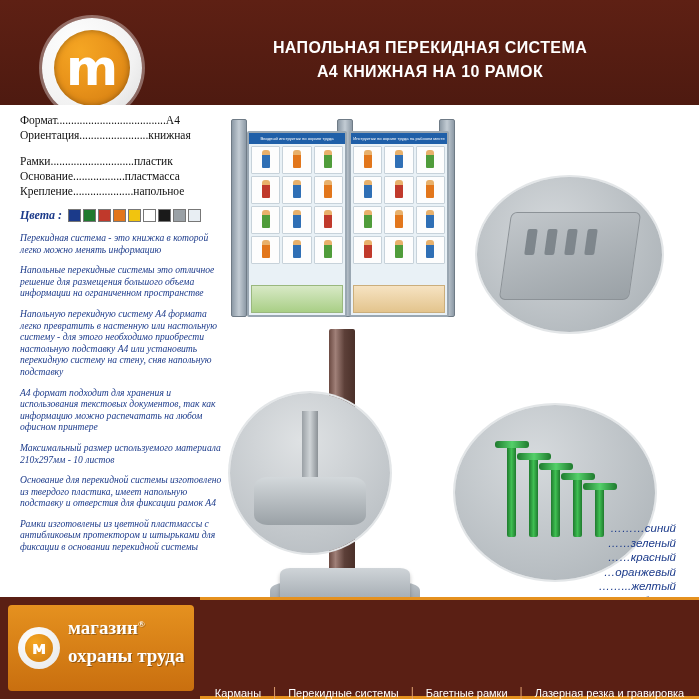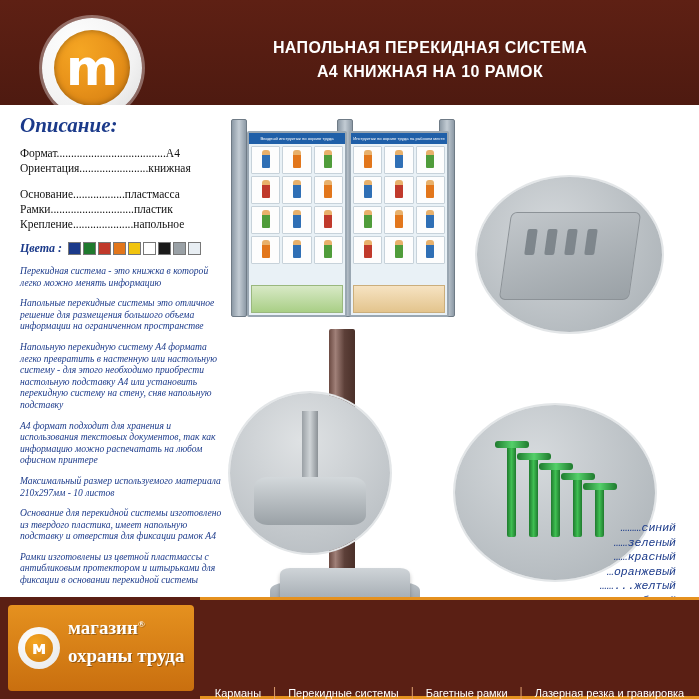--- a/index.html
+++ b/index.html
@@ -162,21 +162,21 @@
     border-radius:2px;
   }
   .rod-top{
     position:absolute;background:linear-gradient(90deg,#1f7a2e,#54d06a,#1f7a2e);
     height:7px;border-radius:3px;
   }
 
   
   .legend{position:absolute;left:556px;top:416px;width:120px;text-align:right;}
   .legend-item{
-    font-family:Liberation Mono, monospace;font-style:italic;
+    font-family:Liberation Sans, sans-serif;font-style:italic;
     font-size:11.5px;color:#1b3a8a;line-height:14.5px;white-space:nowrap;
   }
 
   
   .bottombar{
     position:absolute;left:0;top:597px;width:699px;height:102px;
     background:#5a1f14;
   }
   .bb-left{
     position:absolute;left:8px;top:8px;width:186px;height:86px;
@@ -235,29 +235,28 @@
 
     <div class="top-title">
       <div>НАПОЛЬНАЯ ПЕРЕКИДНАЯ СИСТЕМА</div>
       <div>А4 КНИЖНАЯ НА 10 РАМОК</div>
     </div>
   </div>
 
   <div class="main">
 
     <div class="desc">
-      <div class="desc-title">Описание:</div>
 
       <div class="spec-line">Формат......................................А4</div>
       <div class="spec-line">Ориентация........................книжная</div>
 
       <div class="spec-gap"></div>
 
+      <div class="spec-line">Рамки.............................пластик</div>
       <div class="spec-line">Основание..................пластмасса</div>
-      <div class="spec-line">Рамки.............................пластик</div>
       <div class="spec-line">Крепление.....................напольное</div>
 
       <div class="colors-row">
         <span class="colors-label">Цвета :</span>
         <span class="swatch" style="background:#1b3a8a"></span>
         <span class="swatch" style="background:#1f7a2e"></span>
         <span class="swatch" style="background:#c0392b"></span>
         <span class="swatch" style="background:#e2761b"></span>
         <span class="swatch" style="background:#f1c40f"></span>
         <span class="swatch" style="background:#ffffff"></span>

